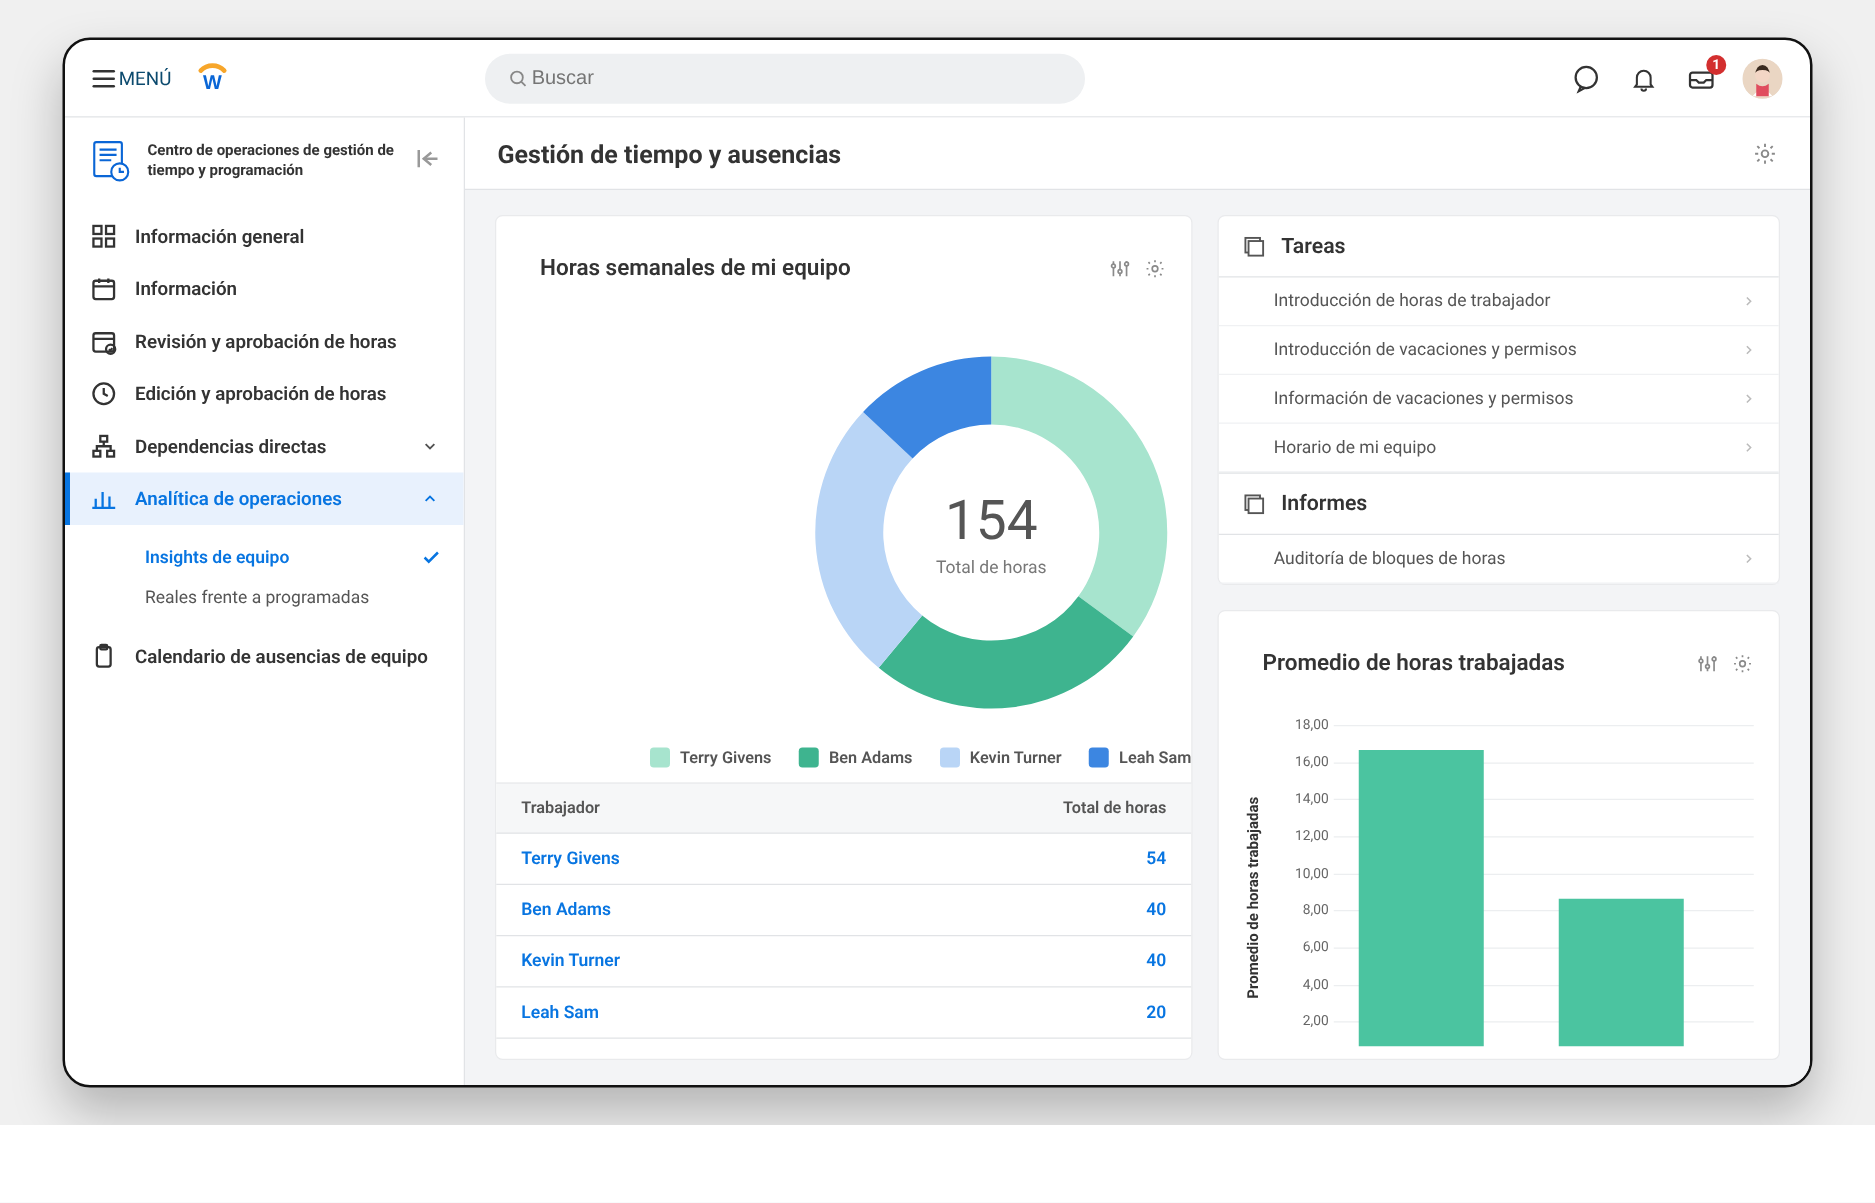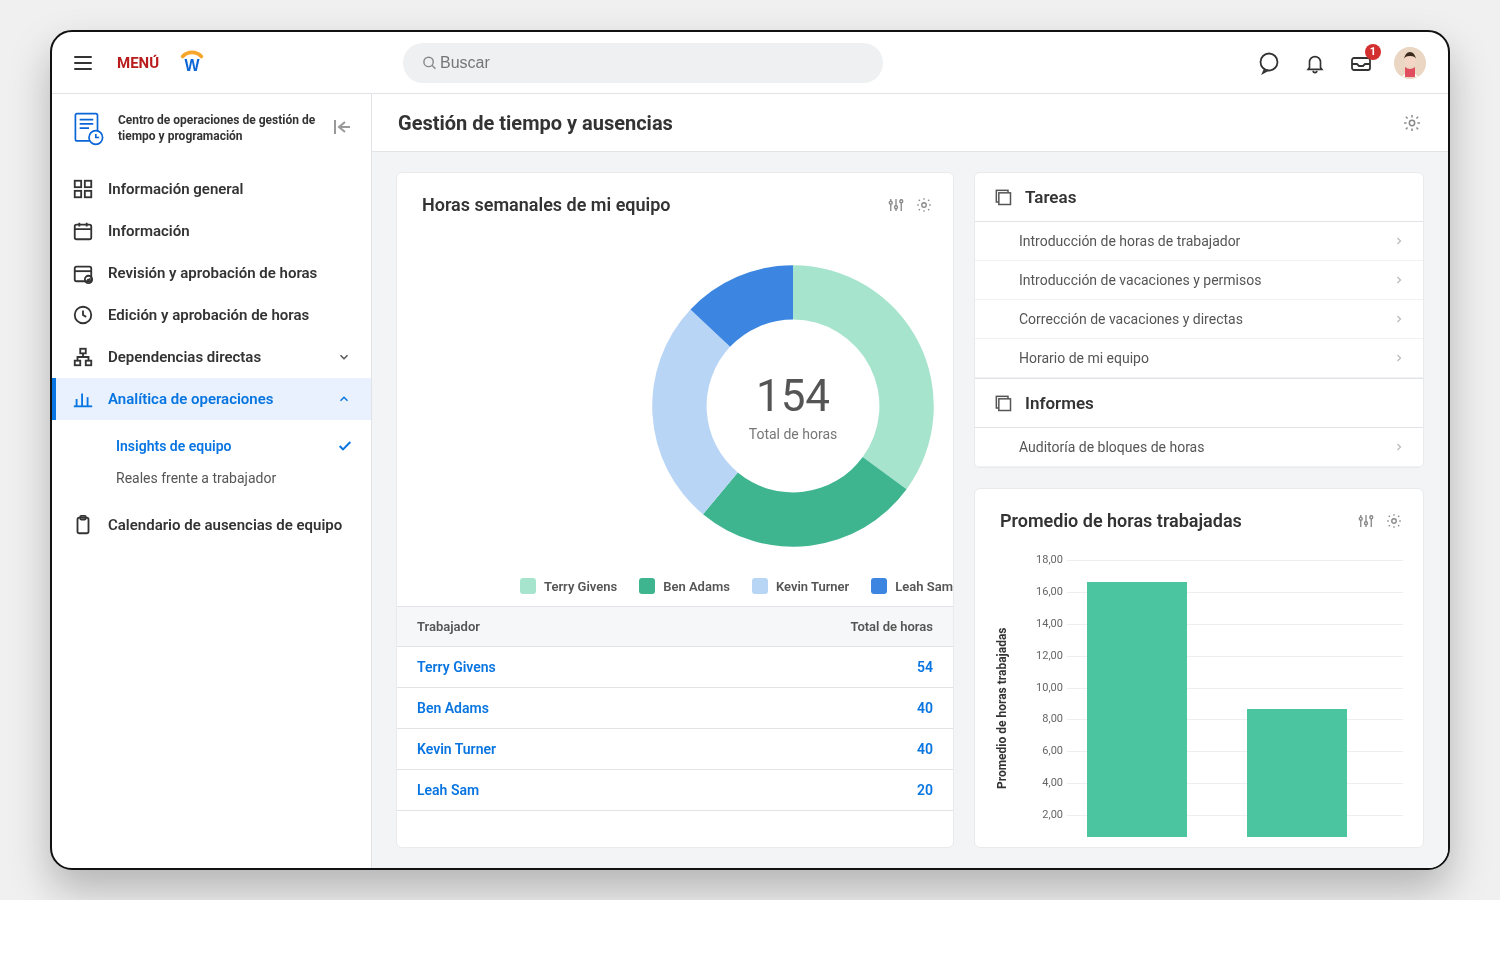--- a/index.html
+++ b/index.html
@@ -23,21 +23,21 @@
 .window{
   width:1400px;height:840px;margin:0 auto;background:#fff;
   border-radius:22px;overflow:hidden;position:relative;
   border:2px solid #111;box-shadow:0 20px 40px rgba(0,0,0,.25);
 }
 
 .topbar{
   height:62px;display:flex;align-items:center;padding:0 22px;gap:18px;
   border-bottom:1px solid var(--border);
 }
-.menu-btn{display:flex;align-items:center;gap:25px;font-weight:700;color:#b91c1c;font-size:15px;cursor:pointer;}
+.menu-btn{display:flex;align-items:center;gap:3px;font-weight:400;color:#0c4a6e;font-size:15px;cursor:pointer;}
 .hamburger{width:18px;height:14px;display:flex;flex-direction:column;justify-content:space-between;}
 .hamburger span{height:2px;background:#333;border-radius:2px;}
 .logo{width:30px;height:30px;display:flex;align-items:center;justify-content:center;}
 .logo svg{width:30px;height:30px;}
 .search{
   flex:0 0 480px;margin-left:auto;margin-right:auto;position:relative;
   height:40px;background:#eef0f2;border-radius:24px;display:flex;align-items:center;padding:0 18px;color:#777;
 }
 .search input{border:none;background:transparent;outline:none;font-size:16px;color:#555;width:100%;}
 .top-actions{margin-left:auto;display:flex;align-items:center;gap:20px;}
@@ -64,21 +64,21 @@
 .subnav-item.selected .check{margin-left:auto;color:var(--accent-blue);}
 
 
 .content{flex:1;background:var(--light);overflow:hidden;}
 .content-head{background:#fff;height:58px;display:flex;align-items:center;padding:0 26px;border-bottom:1px solid var(--border);}
 .content-head h2{margin:0;font-size:20px;font-weight:700;}
 .content-head .gear{margin-left:auto;color:#8a8a8a;}
 .panels{padding:20px 24px;display:grid;grid-template-columns:1fr 450px;gap:20px;height:calc(100% - 58px);overflow:hidden;}
 .card{background:#fff;border-radius:6px;border:1px solid #e9eaec;}
 .card-head{display:flex;align-items:center;padding:16px 20px;}
-.card-head h4{margin:5px;font-size:18px;font-weight:600;}
+.card-head h4{margin:15px;font-size:18px;font-weight:600;}
 .card-head .tools{margin-left:auto;display:flex;gap:10px;color:#8a8a8a;}
 
 
 .donut-card{display:flex;flex-direction:column;height:100%;}
 .donut-wrap{flex:0 0 auto;display:flex;flex-direction:column;align-items:flex-end;padding:10px 0 12px 0;}
 .donut{position:relative;width:320px;height:320px;}
 .donut svg{width:100%;height:100%;}
 .donut-center{position:absolute;inset:0;display:flex;flex-direction:column;align-items:center;justify-content:center;}
 .donut-center .big{font-size:44px;font-weight:400;color:#555;}
 .donut-center .sub{font-size:14px;color:#777;margin-top:4px;}
@@ -273,21 +273,21 @@
       <div class="subnav">
         <div class="subnav-item selected">
           <span>Insights de equipo</span>
           <span class="check">
               <svg width="16" height="16" viewBox="0 0 24 24" fill="none" stroke="currentColor" stroke-width="3">
                 <polyline points="4 12 9 17 20 6"></polyline>
               </svg>
             </span>
         </div>
         <div class="subnav-item">
-          <span>Reales frente a trabajador</span>
+          <span>Reales frente a programadas</span>
         </div>
       </div>
       <ul class="nav">
         <li class="nav-item">
           <span class="nav-icon">
               <svg viewBox="0 0 24 24" fill="none" stroke="currentColor" stroke-width="2">
                 <rect x="6" y="4" width="12" height="17" rx="2"></rect>
                 <rect x="9" y="2" width="6" height="4" rx="1"></rect>
               </svg>
             </span>
@@ -411,21 +411,21 @@
                 </div>
                 <div class="list-item">
                   <span>Introducción de vacaciones y permisos</span>
                   <span class="chev">
                     <svg width="12" height="12" viewBox="0 0 24 24" fill="none" stroke="currentColor" stroke-width="2.5">
                       <polyline points="9 6 15 12 9 18"></polyline>
                     </svg>
                   </span>
                 </div>
                 <div class="list-item">
-                  <span>Corrección de vacaciones y directas</span>
+                  <span>Información de vacaciones y permisos</span>
                   <span class="chev">
                     <svg width="12" height="12" viewBox="0 0 24 24" fill="none" stroke="currentColor" stroke-width="2.5">
                       <polyline points="9 6 15 12 9 18"></polyline>
                     </svg>
                   </span>
                 </div>
                 <div class="list-item">
                   <span>Horario de mi equipo</span>
                   <span class="chev">
                     <svg width="12" height="12" viewBox="0 0 24 24" fill="none" stroke="currentColor" stroke-width="2.5">

